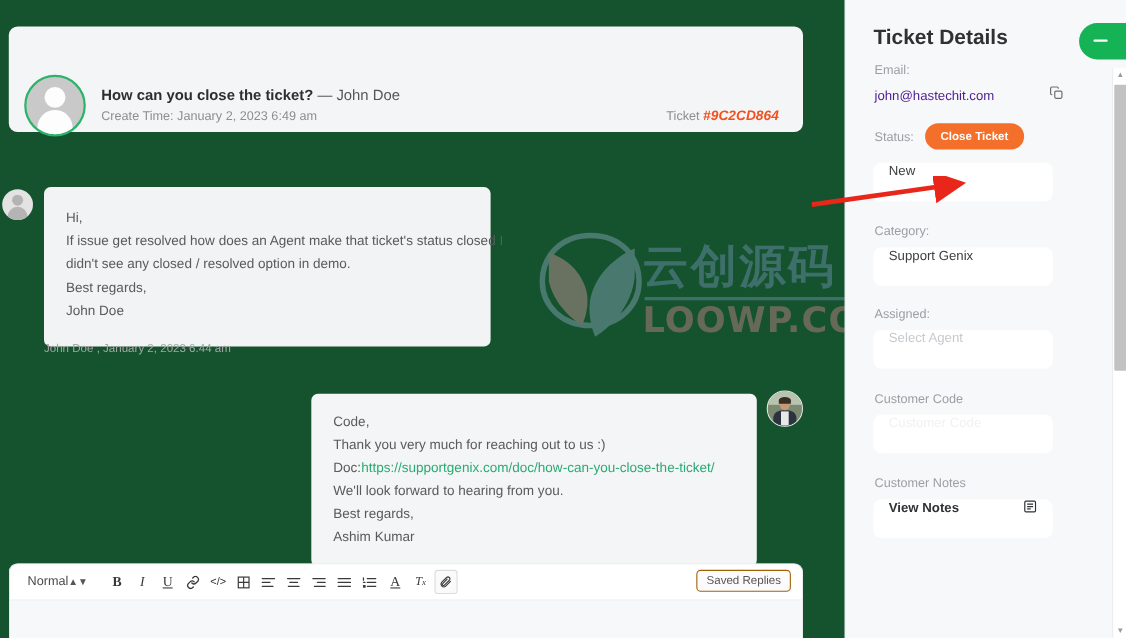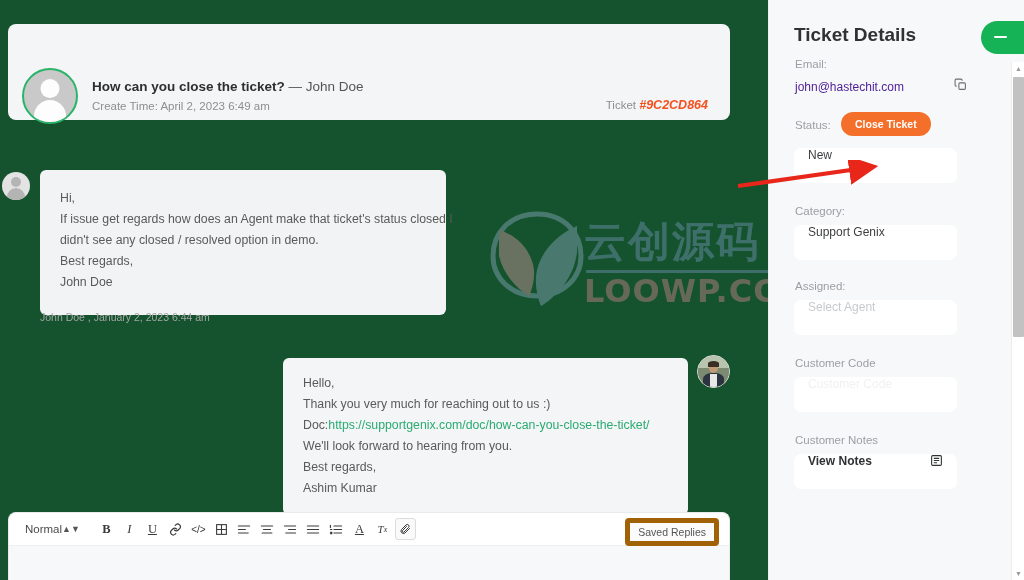--- a/index.html
+++ b/index.html
@@ -138,21 +138,21 @@
     width: 21px; height: 22px;
     display: flex; align-items: center; justify-content: center;
     font-size: 12.5px; color: #3a3a3a; cursor: pointer;
     border-radius: 3px;
   }
   .tb.boxed { border: 1px solid #dcdcdc; background: #fafafa; }
   .tb svg { display: block; }
   .saved-replies {
     position: absolute; right: 10px; top: 5px;
     font-size: 10.5px; color: #555;
-    border: 5px solid #a16207; background: #fbfbfb;
+    border: 1px solid #a16207; background: #fbfbfb;
     border-radius: 4px; padding: 3px 8px; cursor: pointer;
   }
   .editor-area { height: 34px; background: #f7f8f9; }
 
   
   .watermark {
     position: absolute; left: 489px; top: 208px;
     width: 300px; height: 112px;
     opacity: .40; pointer-events: none;
   }
@@ -266,53 +266,53 @@
     <div class="ticket-head">
       <div class="head-avatar">
         <div class="sil-head"></div>
           <div class="sil-body"></div>
       </div>
       <div class="head-title">
         <b>How can you close the ticket?</b>
         <span class="who">—</span>
         <span class="who">John Doe</span>
       </div>
-      <div class="head-sub">Create Time: April 2, 2023 6:49 am</div>
+      <div class="head-sub">Create Time: January 2, 2023 6:49 am</div>
       <div class="head-ticket">
         <span>Ticket</span>
         <b>#9C2CD864</b>
       </div>
     </div>
 
     <div class="msg-cust-avatar">
       <div class="sil-head"></div>
         <div class="sil-body"></div>
     </div>
     <div class="bubble-cust">
       <p>Hi,</p>
-      <p>If issue get regards how does an Agent make that ticket's status closed I</p>
+      <p>If issue get resolved how does an Agent make that ticket's status closed I</p>
       <p>didn't see any closed / resolved option in demo.</p>
       <p>Best regards,</p>
       <p>John Doe</p>
     </div>
     <div class="cust-meta">John Doe , January 2, 2023 6:44 am</div>
 
     <div class="watermark">
       <svg width="96" height="104" viewBox="0 0 96 104" aria-hidden="true">
         <path d="M48 6 C20 6 4 26 4 48 C4 70 22 88 48 88 C74 88 92 70 92 48 C92 26 76 6 48 6 Z" fill="none" stroke="#9ab0cf" stroke-width="5"></path>
         <path d="M10 22 C10 22 36 28 44 56 C48 72 40 88 40 88 C40 88 16 74 10 48 Z" fill="#e8a0ae"></path>
         <path d="M88 18 C88 18 56 30 48 62 C44 80 52 98 52 98 C52 98 84 80 88 44 Z" fill="#9ab0cf"></path>
       </svg>
       <div class="wm-cn">云创源码</div>
       <div class="wm-rule"></div>
       <div class="wm-en">LOOWP.COM</div>
     </div>
 
     <div class="bubble-agent">
-      <p>Hello,</p>
+      <p>Code,</p>
       <p>Thank you very much for reaching out to us :)</p>
       <p><span>Doc:</span><a href="#">https://supportgenix.com/doc/how-can-you-close-the-ticket/</a></p>
       <p>We'll look forward to hearing from you.</p>
       <p>Best regards,</p>
       <p>Ashim Kumar</p>
     </div>
     <div class="msg-agent-avatar">
       <div class="photo-sky"></div>
         <div class="photo-grnd"></div>
       <div class="photo-suit"></div>

